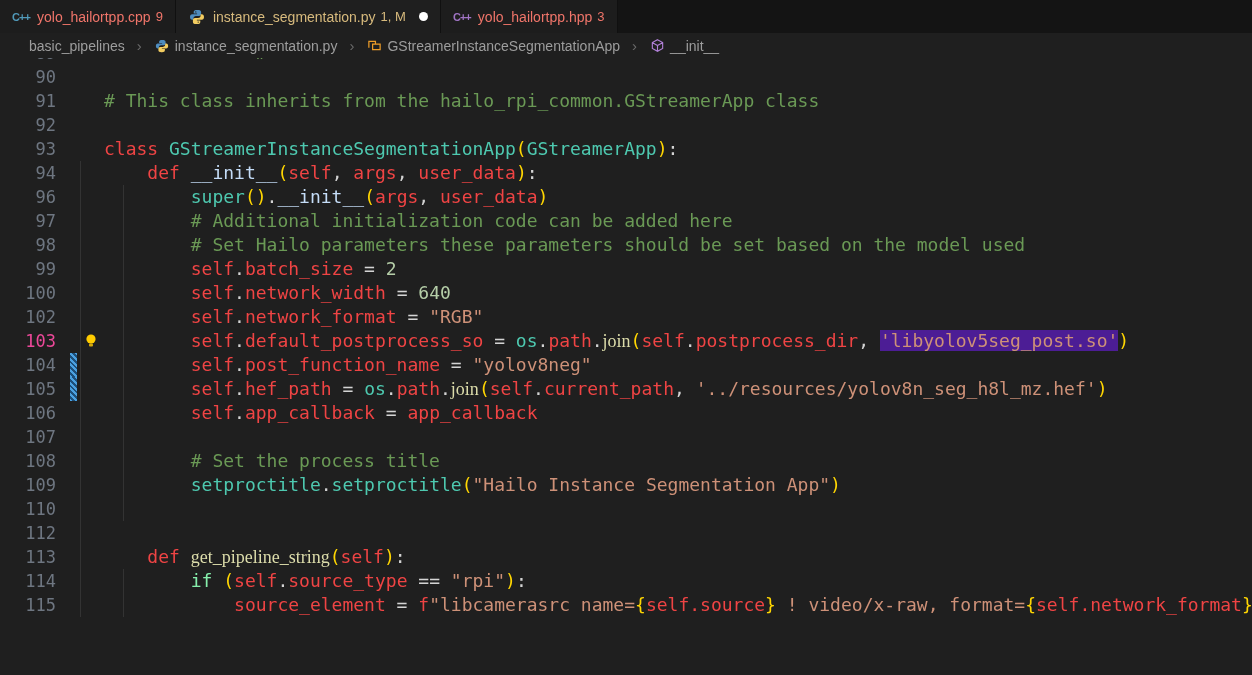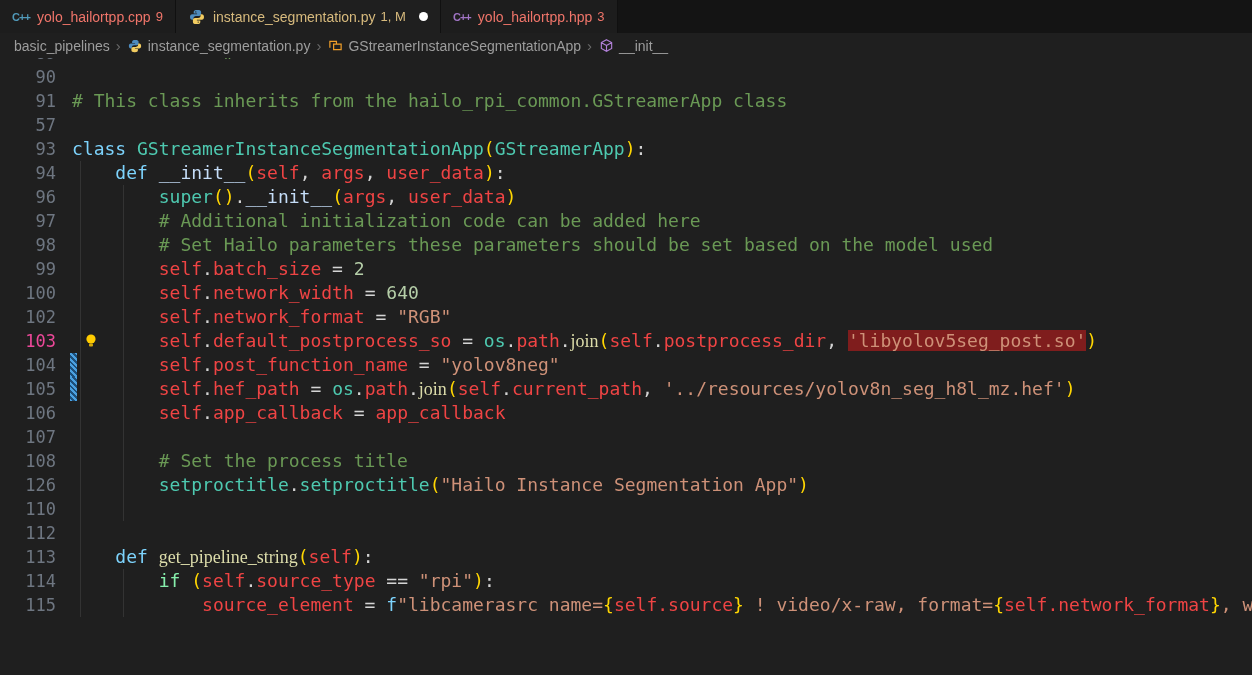--- a/index.html
+++ b/index.html
@@ -10,46 +10,46 @@
   .tab.active{background:#1f1f1f;}
   .tab .fico{width:18px;height:16px;display:flex;align-items:center;justify-content:center;flex:0 0 auto;}
   .cppglyph{font-weight:bold;font-size:11px;letter-spacing:-1px;font-family:"Liberation Sans",sans-serif;}
   .cpp-blue{color:#519aba;}
   .cpp-purple{color:#a074c4;}
   .tab .lbl-red{color:#f0756a;}
   .tab .lbl-yellow{color:#d7ba7d;}
   .tab .badge{font-size:13px;margin-left:-2px;}
   .dirty-dot{width:9px;height:9px;border-radius:50%;background:#ffffff;margin-left:6px;}
   
-  .breadcrumbs{position:absolute;top:33px;left:0;right:0;height:25px;background:#1f1f1f;display:flex;align-items:center;padding-left:14px;font-size:14px;color:#9d9d9d;gap:5px;}
+  .breadcrumbs{position:absolute;top:33px;left:0;right:0;height:25px;background:#1f1f1f;display:flex;align-items:center;padding-left:29px;font-size:14px;color:#9d9d9d;gap:11px;}
   .crumb{display:flex;align-items:center;gap:5px;cursor:pointer;}
   .crumb-sep{color:#6a6a6a;font-size:15px;padding:0 1px;}
   .sico{width:16px;height:16px;display:inline-flex;align-items:center;justify-content:center;}
   
   .editor{position:absolute;top:58px;left:0;right:0;bottom:0;background:#1f1f1f;overflow:hidden;}
   .lines{margin-top:-17px;}
   .row{position:relative;height:24px;white-space:nowrap;}
   .ln{position:absolute;left:0;top:0;width:56px;text-align:right;color:#6e7681;font:17px/24px "DejaVu Sans Mono",monospace;}
   .ln.act{color:#ec4899;}
   .gitmod{position:absolute;left:70px;top:0;bottom:0;width:7px;background:repeating-linear-gradient(45deg,#4aa0e0 0 2px,#1d4f7a 2px 4px);}
   .bulb{position:absolute;left:84px;top:4px;width:14px;height:16px;}
   .iguide{position:absolute;top:0;bottom:0;width:1px;background:rgba(255,255,255,0.09);}
-  .code{margin-left:72px;white-space:pre;font:18px/24px "DejaVu Sans Mono",monospace;color:#d4d4d4;}
-  .tk-kw{color:#7dd3fc;}
+  .code{margin-left:104px;white-space:pre;font:18px/24px "DejaVu Sans Mono",monospace;color:#d4d4d4;}
+  .tk-kw{color:#ef4444;}
   .tk-ctl{color:#86efac;}
   .tk-type{color:#4EC9B0;}
   .tk-fn{color:#DCDCAA;font-family:Liberation Serif, serif;}
   .tk-var{color:#ef4444;}
   .tk-magic{color:#c5ddf8;}
   .tk-str{color:#CE9178;}
   .tk-com{color:#6A9955;}
   .tk-num{color:#B5CEA8;}
   .tk-pun{color:#D4D4D4;}
   .tk-br{color:#ffd602;}
-  .sel{background:#7f1d1d;}
+  .sel{background:#4c1d95;}
 </style>
 </head>
 <body>
 
 <div class="tabbar">
   <div class="tab">
     <span class="fico">
         <span class="cppglyph cpp-blue">C++</span>
       </span>
     <span class="lbl-red">yolo_hailortpp.cpp</span>
@@ -117,21 +117,21 @@
       </div>
       <div class="row">
         <span class="ln">90</span>
         <div class="code"></div>
       </div>
       <div class="row">
         <span class="ln">91</span>
         <div class="code"><span class="tk-com"># This class inherits from the hailo_rpi_common.GStreamerApp class</span></div>
       </div>
       <div class="row">
-        <span class="ln">57</span>
+        <span class="ln">92</span>
         <div class="code"></div>
       </div>
       <div class="row">
         <span class="ln">93</span>
         <div class="code"><span class="tk-kw">class </span><span class="tk-type">GStreamerInstanceSegmentationApp</span><span class="tk-br">(</span><span class="tk-type">GStreamerApp</span><span class="tk-br">)</span><span class="tk-pun">:</span></div>
       </div>
       <div class="row">
         <span class="ln">94</span>
         <span class="iguide" style="left: 80px;"></span>
         <div class="code"><span class="tk-pun">    </span><span class="tk-kw">def </span><span class="tk-magic">__init__</span><span class="tk-br">(</span><span class="tk-var">self</span><span class="tk-pun">, </span><span class="tk-var">args</span><span class="tk-pun">, </span><span class="tk-var">user_data</span><span class="tk-br">)</span><span class="tk-pun">:</span></div>
@@ -208,21 +208,21 @@
         <span class="iguide" style="left: 123.2px;"></span>
         <div class="code"></div>
       </div>
       <div class="row">
         <span class="ln">108</span>
         <span class="iguide" style="left: 80px;"></span>
         <span class="iguide" style="left: 123.2px;"></span>
         <div class="code"><span class="tk-pun">        </span><span class="tk-com"># Set the process title</span></div>
       </div>
       <div class="row">
-        <span class="ln">126</span>
+        <span class="ln">109</span>
         <span class="iguide" style="left: 80px;"></span>
         <span class="iguide" style="left: 123.2px;"></span>
         <div class="code"><span class="tk-pun">        </span><span class="tk-type">setproctitle</span><span class="tk-pun">.</span><span class="tk-type">setproctitle</span><span class="tk-br">(</span><span class="tk-str">"Hailo Instance Segmentation App"</span><span class="tk-br">)</span></div>
       </div>
       <div class="row">
         <span class="ln">110</span>
         <span class="iguide" style="left: 80px;"></span>
         <span class="iguide" style="left: 123.2px;"></span>
         <div class="code"></div>
       </div>

